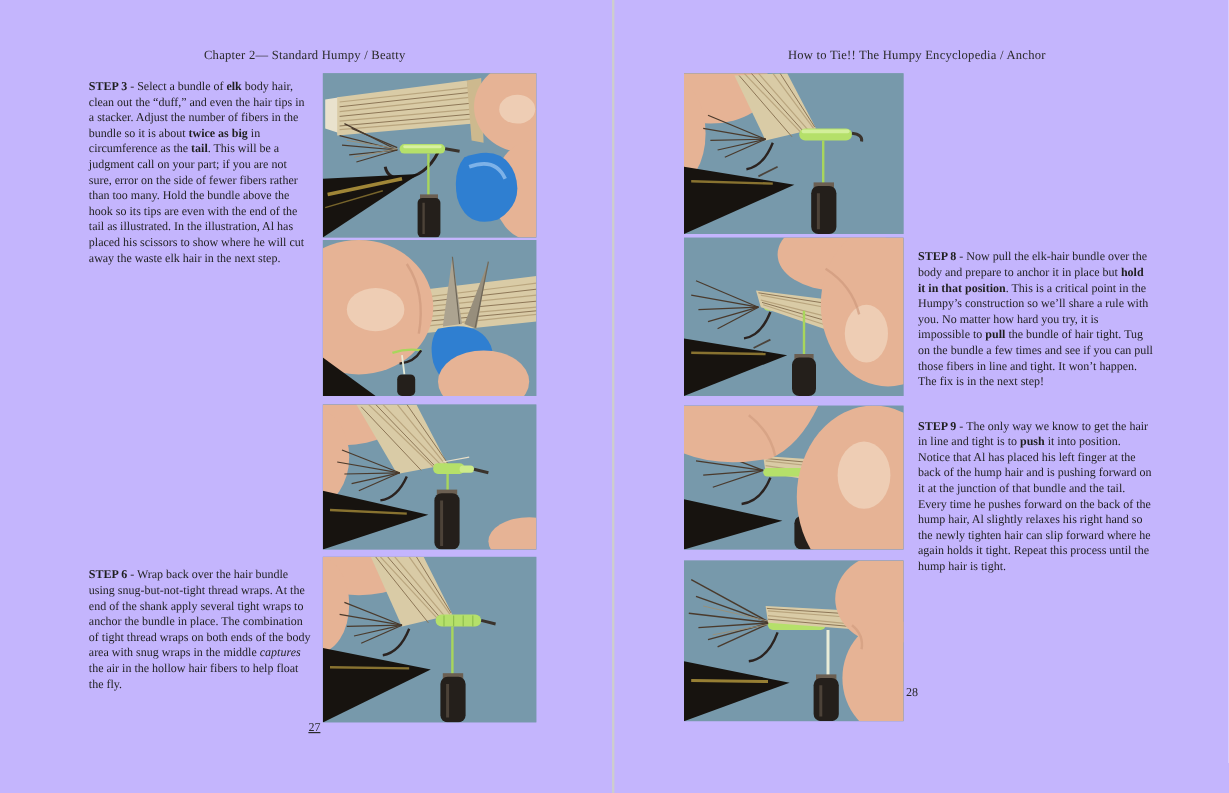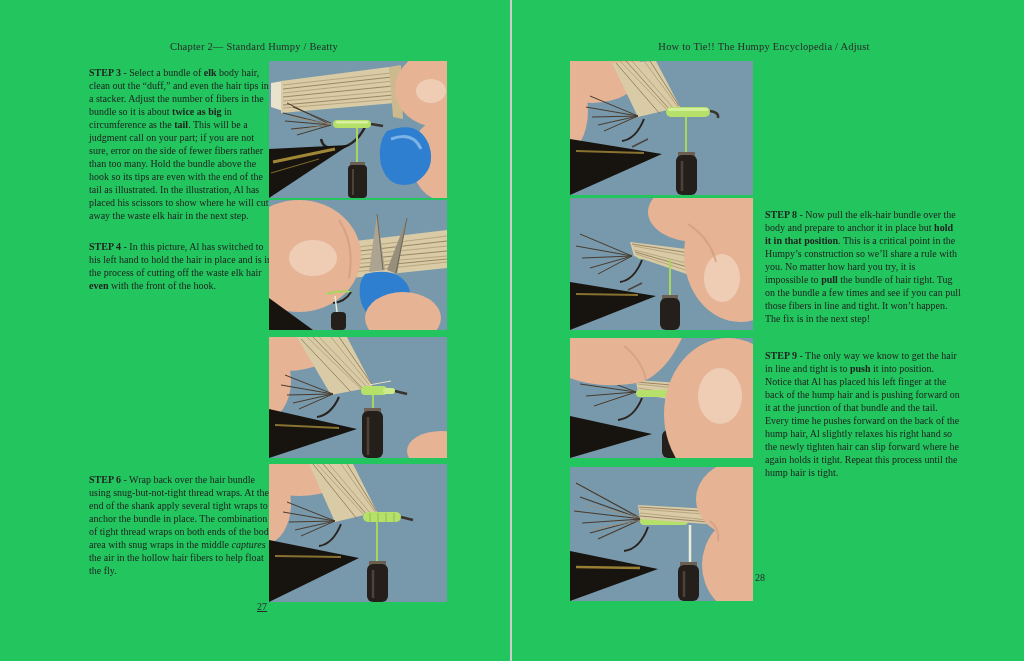--- a/index.html
+++ b/index.html
@@ -1,46 +1,45 @@
 <!DOCTYPE html>
 <html style="--divider: #cdcdcd; --photo-bg: #7799ab; --vise-black: #17130f; --vise-gold: #b89b3e; --hair-light: #d9cba6; --hair-mid: #b9a57e; --hair-dark: #8a7354; --tail-dark: #4a3a2c; --body-green: #b5e06a; --thread-green: #a8d65c; --scissors-blue: #2f7fd1; --blade-gray: #aca390; --skin: #e6b395; --nail: #eecdb4; --bobbin: #241f1b; --bobbin-metal: #6b5f52; --white-thread: #e8ecd8;"><head>
 <meta charset="utf-8">
 <style>
   html,body{margin:0;padding:0;background:#fff;}
-  .spread{position:relative;width:1024px;height:661px;background:#22c55e;overflow:hidden;
+  .spread{position:relative;width:1024px;height:661px;background:#c4b5fd;overflow:hidden;
           font-family:"Liberation Serif","DejaVu Serif",serif;color:#1f1f1f;}
   .divider{position:absolute;top:0;width:2px;height:661px;background:var(--divider,#cdcdcd);}
   .running-head{position:absolute;text-align:center;font-size:10.5px;letter-spacing:.2px;color:#2a2a2a;}
   #lp-header{left:60px;top:41px;width:388px;}
   #rp-header{left:566px;top:41px;width:396px;}
   .page-num{position:absolute;font-size:10px;color:#2a2a2a;}
   #lp-pagenum{left:250px;top:601px;width:24px;text-align:center;text-decoration:underline;}
   #rp-pagenum{left:748px;top:572px;width:24px;text-align:center;}
   .step{position:absolute;font-size:10px;line-height:13px;text-align:left;}
-  .lp-step{left:89px;width:186px;}
+  .lp-step{left:74px;width:186px;}
   .rp-step{left:765px;width:196px;}
   #step3{top:66px;} #step4{top:240px;} #step5{top:356px;} #step6{top:473px;}
   #step7{top:68px;} #step8{top:208px;} #step9{top:349px;font-family:Liberation Serif, serif;} #step10{top:502px;}
   .photo{position:absolute;overflow:hidden;background:var(--photo-bg,#7799ab);}
   .photo svg{display:block;width:100%;height:100%;}
   .lp-photo{left:269px;width:178px;}
   .rp-photo{left:570px;width:183px;}
   #lp1{top:61px;height:137px;} #lp2{top:200px;height:130px;} #lp3{top:337px;height:121px;} #lp4{top:464px;height:138px;}
   #rp1{top:61px;height:134px;} #rp2{top:198px;height:132px;} #rp3{top:338px;height:120px;} #rp4{top:467px;height:134px;}
 </style>
 </head>
 <body>
 
 <div class="spread">
   <div class="divider" style="left:510px"></div>
 
   <div class="running-head" id="lp-header">Chapter 2— Standard Humpy / Beatty</div>
 
   <div class="step lp-step" id="step3"><span style="font-weight: 700;">STEP 3</span><span> - Select a bundle of </span><span style="font-weight: 700;">elk</span><span> body hair, clean out the “duff,” and even the hair tips in a stacker. Adjust the number of fibers in the bundle so it is about </span><span style="font-weight: 700;">twice as big</span><span> in circumference as the </span><span style="font-weight: 700;">tail</span><span>. This will be a judgment call on your part; if you are not sure, error on the side of fewer fibers rather than too many. Hold the bundle above the hook so its tips are even with the end of the tail as illustrated. In the illustration, Al has placed his scissors to show where he will cut away the waste elk hair in the next step.</span></div>
-  <div class="step lp-step" id="step4"><span style="font-weight: 700;">STEP 4</span><span> - In this picture, Al has switched to his left hand to hold the hair in place and is in the process of cutting off the waste elk hair </span><span style="font-weight: 700;">even</span><span> with the front of the hook.</span></div>
   <div class="step lp-step" id="step6"><span style="font-weight: 700;">STEP 6</span><span> - Wrap back over the hair bundle using snug-but-not-tight thread wraps. At the end of the shank apply several tight wraps to anchor the bundle in place. The combination of tight thread wraps on both ends of the body area with snug wraps in the middle </span><span style="font-style: italic;">captures</span><span> the air in the hollow hair fibers to help float the fly.</span></div>
 
   <div class="photo lp-photo" id="lp1">
     <svg viewBox="0 0 178 137" preserveAspectRatio="none">
       <rect width="178" height="137" fill="var(--photo-bg)"></rect>
       <polygon points="2,22 14,20 14,50 2,46" fill="#e9e2cd"></polygon>
       <polygon points="12,20 120,6 126,42 12,52" fill="var(--hair-light)"></polygon>
       <g stroke="var(--hair-mid)" stroke-width="1">
           <line x1="14" y1="24" x2="122" y2="12"></line>
           <line x1="14" y1="32" x2="124" y2="20"></line>
@@ -193,21 +192,21 @@
       <line x1="6" y1="92" x2="72" y2="93" stroke="var(--vise-gold)" stroke-width="2" opacity="0.7"></line>
       <line x1="108" y1="58" x2="108" y2="100" stroke="var(--thread-green)" stroke-width="2"></line>
       <rect x="100" y="97" width="17" height="5" fill="var(--bobbin-metal)"></rect>
       <rect x="98" y="100" width="21" height="38" rx="6" fill="var(--bobbin)"></rect>
       <line x1="104" y1="106" x2="104" y2="134" stroke="#4c4238" stroke-width="2.5"></line>
     </svg>
   </div>
 
   <div class="page-num" id="lp-pagenum">27</div>
 
-  <div class="running-head" id="rp-header">How to Tie!! The Humpy Encyclopedia / Adjust</div>
+  <div class="running-head" id="rp-header">How to Tie!! The Humpy Encyclopedia / Anchor</div>
 
   <div class="photo rp-photo" id="rp1">
     <svg viewBox="0 0 183 134" preserveAspectRatio="none">
       <rect width="183" height="134" fill="var(--photo-bg)"></rect>
       <ellipse cx="22" cy="10" rx="50" ry="32" fill="var(--skin)"></ellipse>
       <ellipse cx="-8" cy="50" rx="26" ry="44" fill="var(--skin)"></ellipse>
       <polygon points="42,2 86,0 110,46 68,56" fill="var(--hair-light)"></polygon>
       <g stroke="var(--hair-mid)" stroke-width="1">
           <line x1="50" y1="0" x2="98" y2="50"></line>
           <line x1="62" y1="0" x2="104" y2="48"></line>

